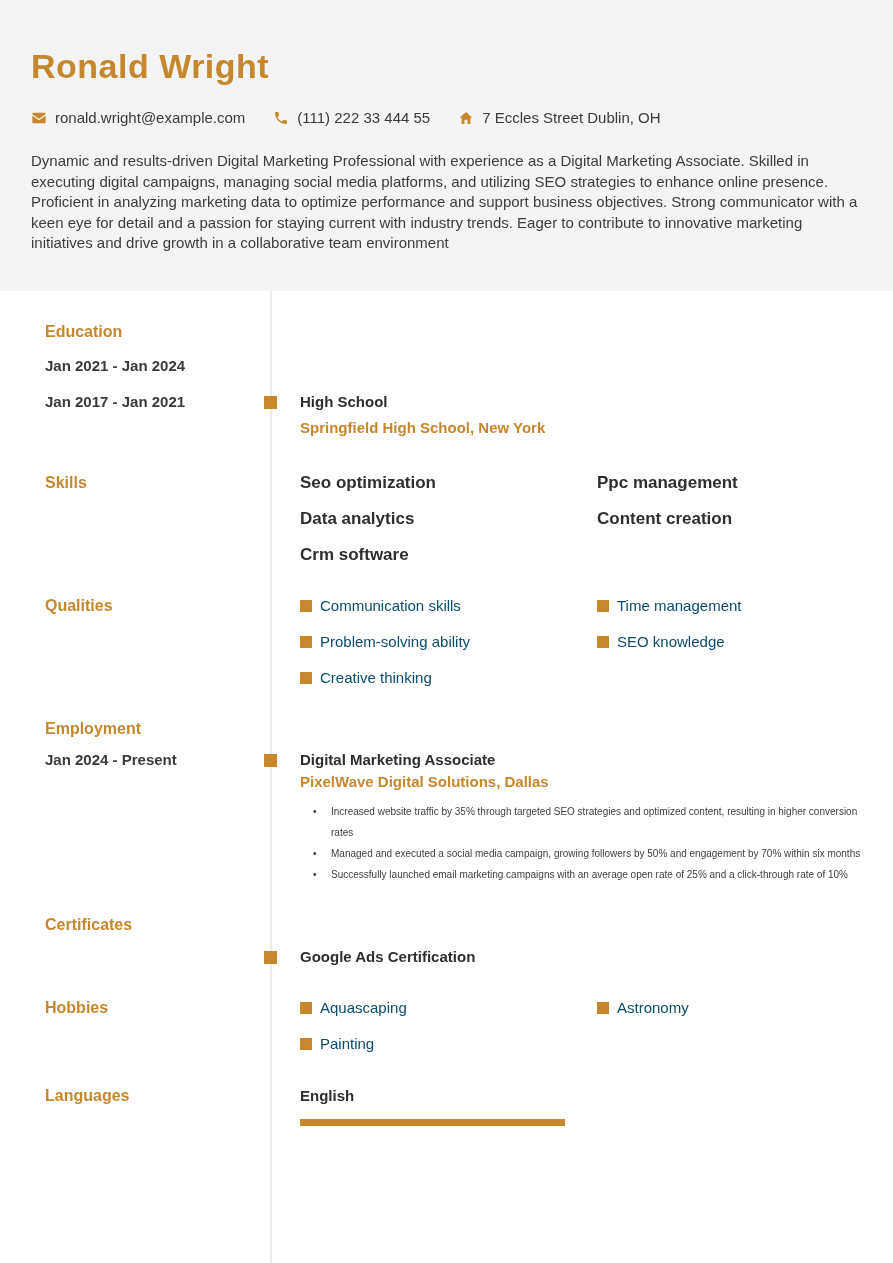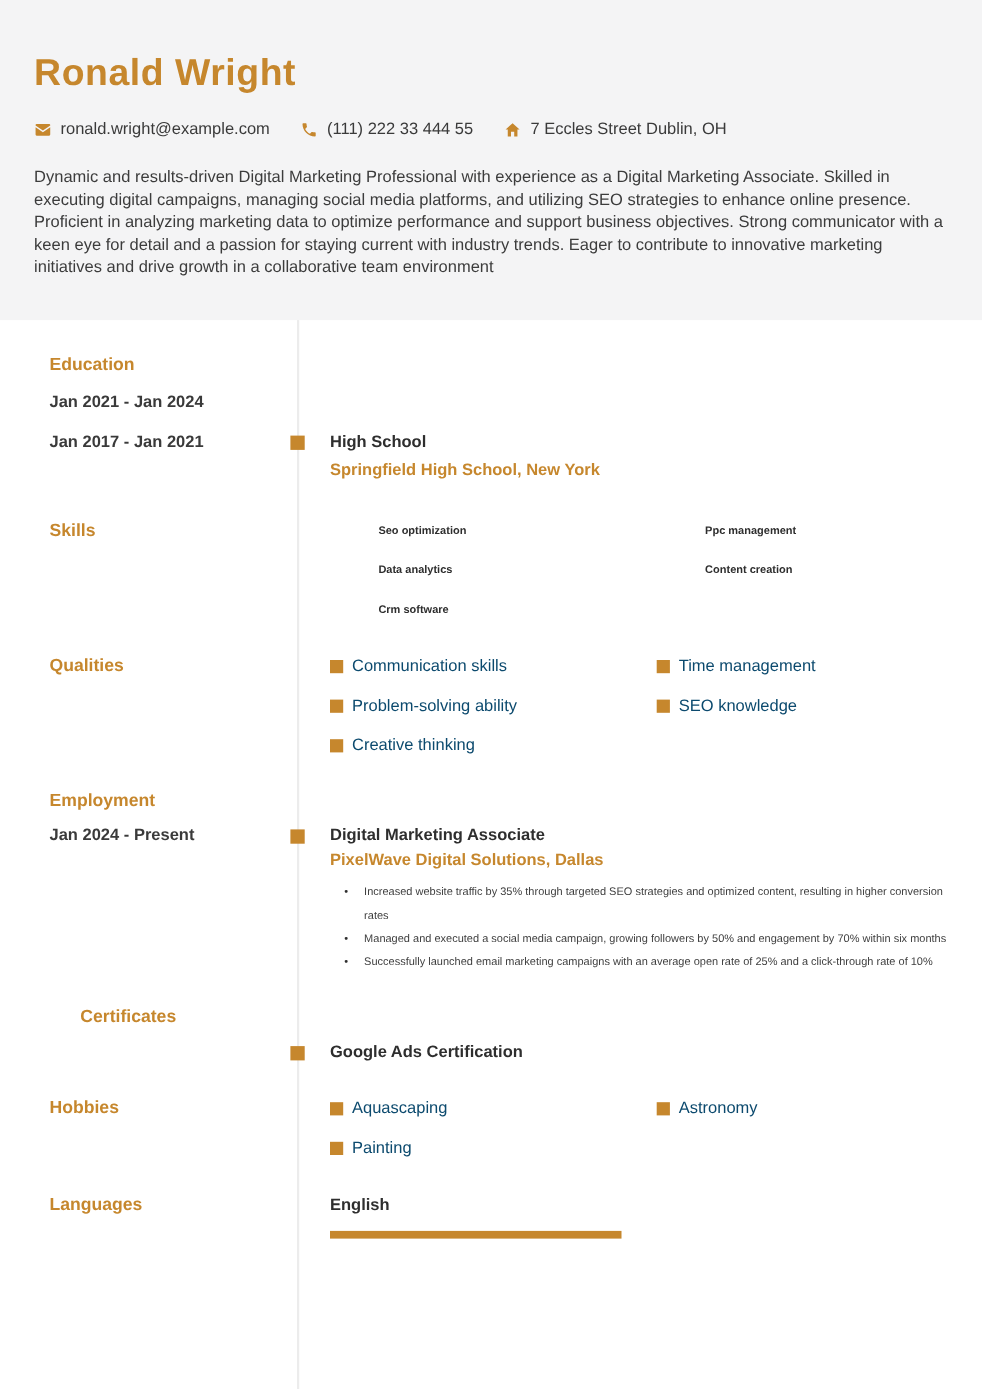--- a/index.html
+++ b/index.html
@@ -30,33 +30,33 @@
   section { position:relative; }
   .srow { display:flex; align-items:flex-start; }
   .lcol { width:270px; flex:none; box-sizing:border-box; padding-left:45px; }
   .ccol { flex:1; box-sizing:border-box; padding:0 31px 0 30px; position:relative; }
   h2 { margin:0; font-size:16px; line-height:20px; font-weight:700; color:#c6872d; }
   .date { font-size:15px; line-height:20px; font-weight:700; color:#3a3a3a; }
   .sq { position:absolute; left:-6px; top:4px; width:13px; height:13px; background:#c6872d; }
   .etitle { font-size:15px; line-height:20px; font-weight:700; color:#2e2e2e; margin-bottom:6px; }
   .esub { font-size:15px; line-height:20px; font-weight:700; color:#c6872d; }
   .grid2 { display:grid; grid-template-columns:297px 1fr; row-gap:16px; }
-  .skill { font-size:10px; line-height:20px; font-weight:700; color:#2e2e2e;margin-left:44px; }
+  .skill { font-size:17px; line-height:20px; font-weight:700; color:#2e2e2e; }
   .qitem { display:flex; align-items:center; font-size:15px; line-height:20px; color:#0c4a6e; }
   .sqi { width:12px; height:12px; background:#c6872d; flex:none; margin-right:8px; }
   
   .sec-education { padding-top:31px; }
   .sec-education .head { margin-bottom:14px; }
   .sec-education .entry + .entry { margin-top:16px; }
   .sec-skills { margin-top:35px; }
   .sec-qualities { margin-top:31px; }
   .sec-employment { margin-top:31px; }
   .sec-employment .head { margin-bottom:11px; }
   .sec-certificates { margin-top:30px; }
-  .sec-certificates .head { margin-bottom:12px;margin-left:28px; }
+  .sec-certificates .head { margin-bottom:12px; }
   .sec-hobbies { margin-top:31px; }
   .sec-languages { margin-top:32px; }
   ul.jobs { margin:9px 0 0 0; padding:0; list-style:none; }
   ul.jobs li { position:relative; padding-left:31px; font-size:10px; line-height:21px; color:#3e3e3e; }
   ul.jobs li::before { content:"\2022"; position:absolute; left:13px; top:0; color:#2e2e2e; }
   .lang-name { font-size:15px; line-height:20px; font-weight:700; color:#2e2e2e; }
   .lang-track { width:265px; height:7px; margin-top:13px; background:transparent; }
   .lang-fill { height:100%; background:#c6872d; }
 </style>
 </head>

